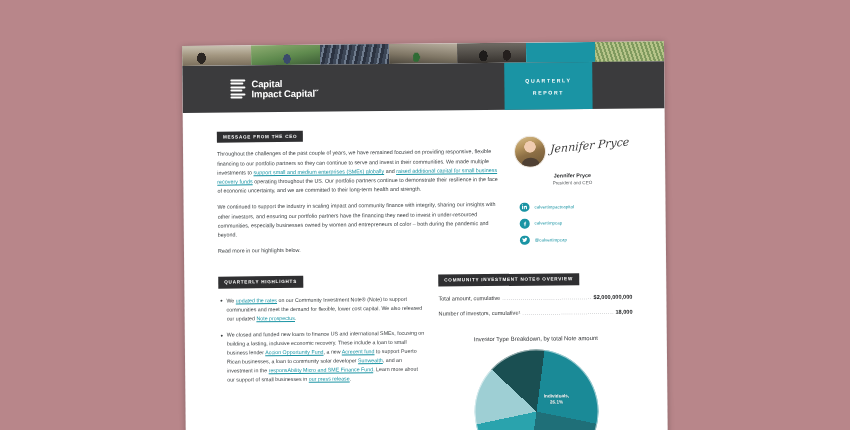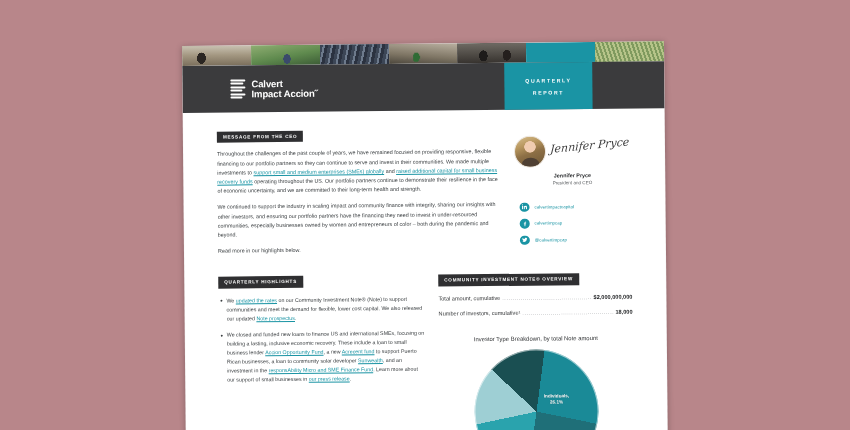--- a/index.html
+++ b/index.html
@@ -297,22 +297,22 @@
       <div class="logo-wrap">
         <div class="logo-mark">
           <i></i>
             <i></i>
             <i></i>
             <i></i>
             <i></i>
             <i></i>
         </div>
         <div class="logo-text">
-          <span>Calvert</span>
-          <span>Impact Accion˝</span>
+          <span>Capital</span>
+          <span>Impact Capital˝</span>
         </div>
       </div>
       <div class="quarterly-block">
         <div>QUARTERLY</div>
         <div>REPORT</div>
       </div>
     </div>
 
     <div class="body-area">
 

